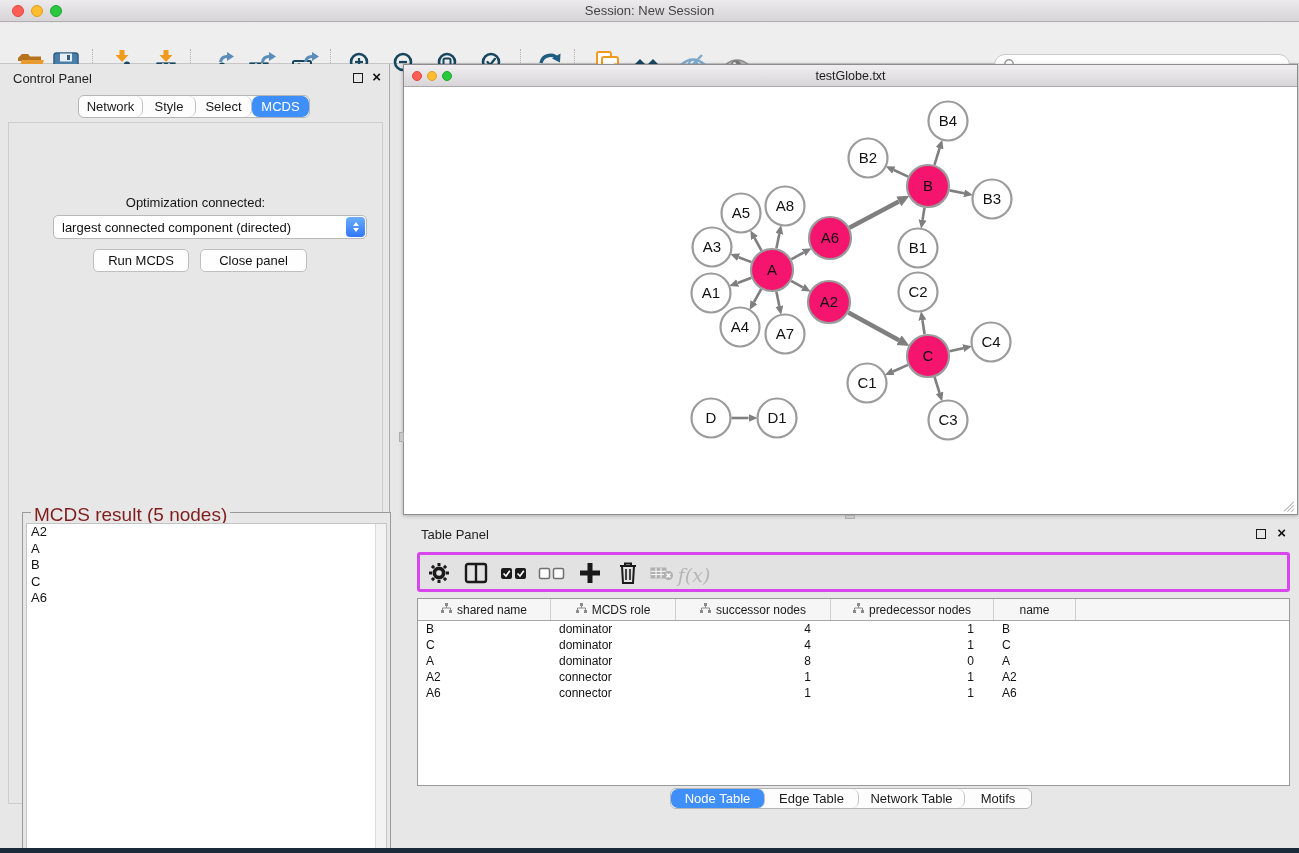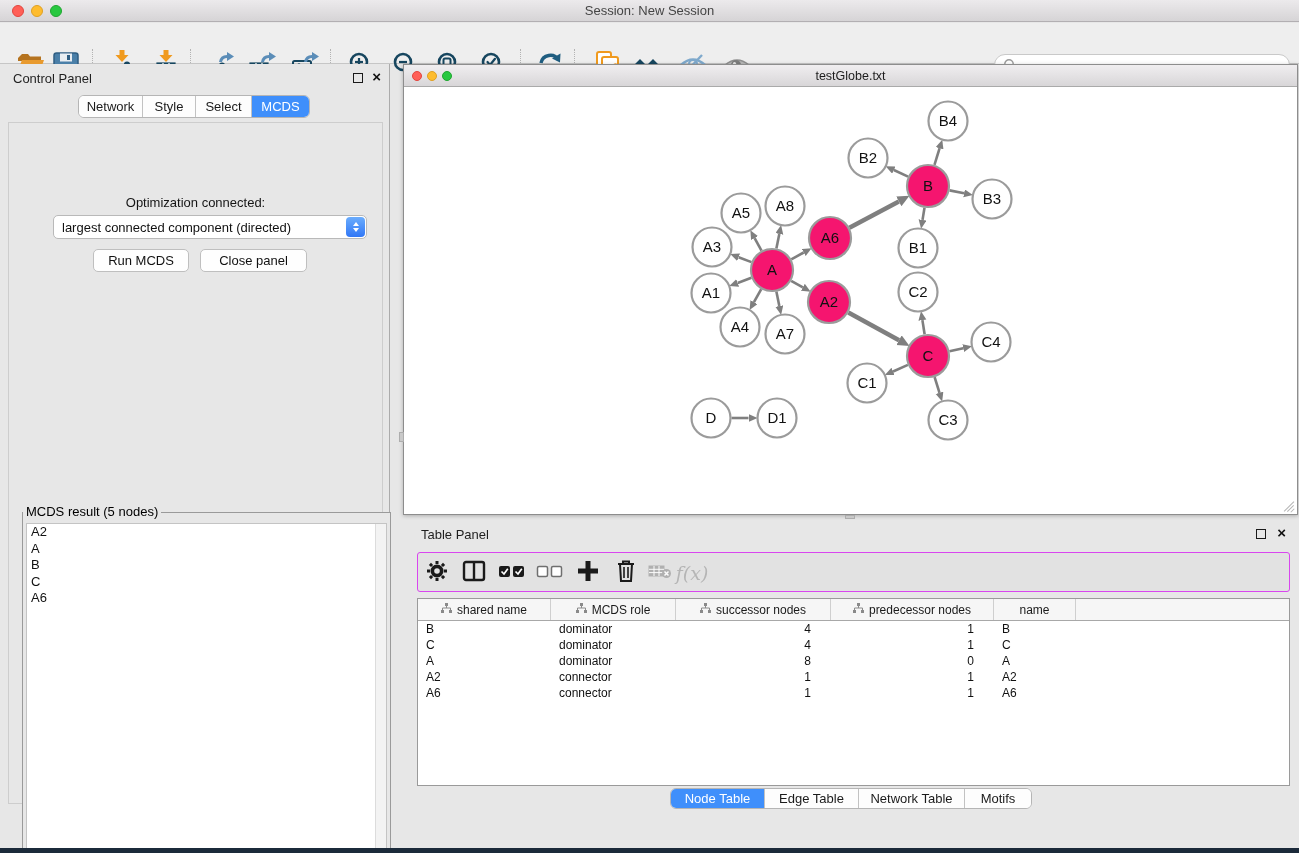--- a/index.html
+++ b/index.html
@@ -33,21 +33,21 @@
   
   #control-panel { position:absolute; left:0; top:64px; width:390px; height:755px;
     background:#e7e7e7; border-right:1px solid #ababab; }
   .panel-header { position:relative; height:28px; }
   .panel-title { position:absolute; left:13px; top:7px; font-size:13px; color:#1f1f1f; }
   .float-box { position:absolute; width:10px; height:10px; border:1.5px solid #1a1a1a; top:9px; }
   .close-x { position:absolute; top:4px; font-size:15px; font-weight:bold; color:#111; }
   .seg-group { position:absolute; display:flex; border:1px solid #b5b5b5;
     border-radius:6px; overflow:hidden; background:#fff; height:23px; }
   .seg { font-size:13px; color:#1a1a1a; background:#fdfdfd; display:flex;
-    align-items:center; justify-content:center; border-right:1px solid #c2c2c2; }
+    align-items:center; justify-content:center; border-right:1px solid #c2c2c2;border-radius:7px; }
   .seg:last-child { border-right:none; }
   .seg.active { background:#3f8ffb; color:#fff; }
   #cp-inset { position:absolute; left:8px; top:58px; width:375px; height:682px;
     border:1px solid #cdcdcd; }
   #opt-label { position:absolute; left:0; width:100%; top:72px; text-align:center;
     font-size:13px; color:#151515; }
   #criterion { position:absolute; left:44px; top:92px; width:314px; height:24px;
     background:#fff; border:1px solid #b9b9b9; border-radius:5px; font-size:13px;
     color:#111; display:flex; align-items:center; padding-left:8px; }
   #criterion .stepper { position:absolute; right:1px; top:1px; width:19px; height:20px;
@@ -55,22 +55,22 @@
     display:flex; flex-direction:column; align-items:center; justify-content:center; gap:2px; }
   .tri-up { width:0; height:0; border-left:3.5px solid transparent;
     border-right:3.5px solid transparent; border-bottom:4.5px solid #fff; }
   .tri-dn { width:0; height:0; border-left:3.5px solid transparent;
     border-right:3.5px solid transparent; border-top:4.5px solid #fff; }
   .cp-btn { position:absolute; top:126px; height:23px; background:#fefefe;
     border:1px solid #bfbfbf; border-radius:5px; font-size:13px; color:#111;
     display:flex; align-items:center; justify-content:center;text-align:right; }
   #mcds-fieldset { position:absolute; left:13px; top:389px; width:369px; height:346px;
     border:1px solid #9a9a9a; background:#e7e7e7; }
-  #mcds-legend { position:absolute; left:0; top:-9px; background:#e7e7e7;
-    padding:0 3px; font-size:13px; color:#000000; }
+  #mcds-legend { position:absolute; left:8px; top:-9px; background:#e7e7e7;
+    padding:0 3px; font-size:19px; color:#7f1d1d; }
   #mcds-list { position:absolute; left:3px; top:10px; right:3px; bottom:3px;
     background:#fff; border:1px solid #c4c4c4; overflow:hidden; }
   #mcds-scroll { position:absolute; right:0; top:0; bottom:0; width:11px;
     background:#f3f3f3; border-left:1px solid #dcdcdc; }
   .mcds-item { font-size:13px; color:#111; padding:1px 0 1px 4px; line-height:14.5px; }
 
   
   #network-window { position:absolute; left:403px; top:64px; width:895px; height:451px;
     background:#fff; border:1px solid #8d8d8d; box-shadow:0 1px 4px rgba(0,0,0,.25); }
   #nw-titlebar { position:absolute; left:0; top:0; right:0; height:22px;
@@ -80,21 +80,21 @@
   .nw-light { position:absolute; top:6px; width:10px; height:10px; border-radius:50%; }
   #nw-canvas { position:absolute; left:0; top:22px; right:0; bottom:0; background:#fff; }
   #resize-grip { position:absolute; right:1px; bottom:1px; width:13px; height:13px; }
   .grip-line { position:absolute; background:#b5b5b5; height:1px; transform:rotate(-45deg); }
   .splitter-grip { position:absolute; background:#c9c9c9; border:1px solid #adadad; }
 
   
   #table-panel { position:absolute; left:403px; top:520px; width:896px; height:299px;
     background:#e7e7e7; }
   #tp-toolbar { position:absolute; left:14px; top:32px; width:873px; height:40px;
-    background:#e2e2e2; border:1px solid #d946ef; border-radius:3px; }
+    background:#e2e2e2; border:3px solid #d946ef; border-radius:3px; }
   .tp-icon { position:absolute; top:4px; width:32px; height:32px; display:flex;
     align-items:center; justify-content:center; }
   .fx-text { font-size:19px; font-style:italic; color:#b1b1b1;
     font-family:"DejaVu Serif", serif; }
   #tp-table { position:absolute; left:14px; top:78px; width:873px; height:188px;
     background:#fff; border:1px solid #9a9a9a; overflow:hidden; }
   #tp-header { display:flex; height:22px; background:#f6f6f6;
     border-bottom:1px solid #a8a8a8; }
   .th { display:flex; align-items:center; justify-content:center; gap:5px;
     font-size:12px; color:#1a1a1a; border-right:1px solid #cfcfcf; height:100%; }

